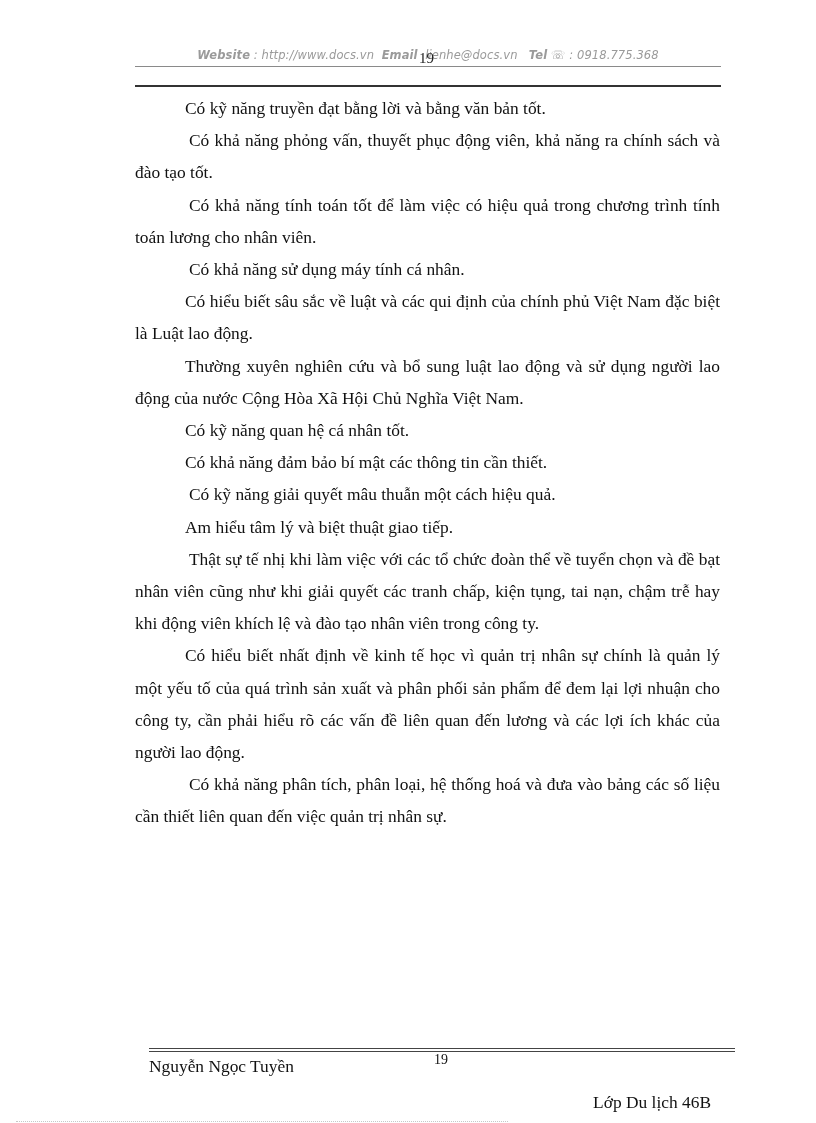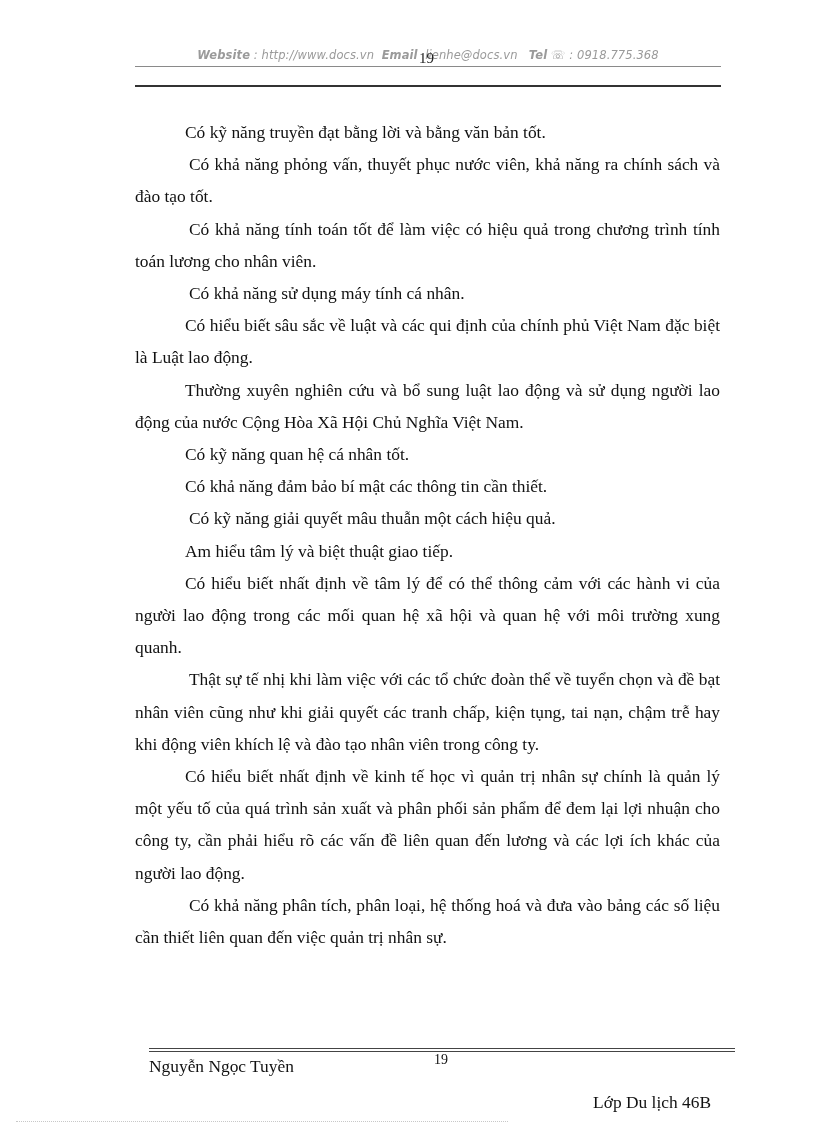--- a/index.html
+++ b/index.html
@@ -16,21 +16,21 @@
   .header-pagenum {
     position: absolute; left: 284px; top: 4px;
     font-family: "Liberation Serif", serif; font-size: 15px; color: #222;
   }
   .header-rule-thin { position: absolute; left: 0; top: 20px; width: 586px; height: 0; border-top: 1px solid #8a8a8a; }
   .header-rule-thick { position: absolute; left: 0; top: 39px; width: 586px; height: 0; border-top: 2px solid #333; }
 
   .body-text {
     position: absolute; left: 135px; top: 92px; width: 585px;
     font-family: "Liberation Serif", serif; font-size: 17.4px; line-height: 32.2px;
-    color: #111; text-align: justify; margin-top: 24px;
+    color: #111; text-align: justify;
   }
   .body-text p { margin: 0; text-indent: 50px; }
   .body-text p.ind2 { text-indent: 54px; }
 
   .footer { position: absolute; left: 149px; top: 1048px; width: 586px; height: 40px; }
   .footer-rule1 { position: absolute; left: 0; top: 0; width: 586px; border-top: 1px solid #444; }
   .footer-rule2 { position: absolute; left: 0; top: 3px; width: 586px; border-top: 1px solid #444; }
   .footer-left { position: absolute; left: 0; top: 8px; font-family: "Liberation Serif", serif; font-size: 17.4px; color: #111; }
   .footer-center { position: absolute; left: 285px; top: 4px; font-family: "Liberation Serif", serif; font-size: 14px; color: #111; }
   .footer-right { position: absolute; right: 24px; top: 8px; font-family: "Liberation Serif", serif; font-size: 17.4px; color: #111; margin-top: 36px; }
@@ -52,30 +52,29 @@
       <span>☏</span>
       <span>: 0918.775.368</span>
     </div>
     <div class="header-pagenum">19</div>
     <div class="header-rule-thin"></div>
     <div class="header-rule-thick"></div>
   </div>
 
   <div class="body-text">
     <p>Có kỹ năng truyền đạt bằng lời và bằng văn bản tốt.</p>
-    <p class="ind2">Có khả năng phỏng vấn, thuyết phục nước viên, khả năng ra chính sách và đào tạo tốt.</p>
+    <p class="ind2">Có khả năng phỏng vấn, thuyết phục động viên, khả năng ra chính sách và đào tạo tốt.</p>
     <p class="ind2">Có khả năng tính toán tốt để làm việc có hiệu quả trong chương trình tính toán lương cho nhân viên.</p>
     <p class="ind2">Có khả năng sử dụng máy tính cá nhân.</p>
     <p>Có hiểu biết sâu sắc về luật và các qui định của chính phủ Việt Nam đặc biệt là Luật lao động.</p>
     <p>Thường xuyên nghiên cứu và bổ sung luật lao động và sử dụng người lao động của nước Cộng Hòa Xã Hội Chủ Nghĩa Việt Nam.</p>
     <p>Có kỹ năng quan hệ cá nhân tốt.</p>
     <p>Có khả năng đảm bảo bí mật các thông tin cần thiết.</p>
     <p class="ind2">Có kỹ năng giải quyết mâu thuẫn một cách hiệu quả.</p>
     <p>Am hiểu tâm lý và biệt thuật giao tiếp.</p>
-    <p>Có hiểu biết nhất định về tâm lý để có thể thông cảm với các hành vi của người lao động trong các mối quan hệ xã hội và quan hệ với môi trường xung quanh.</p>
     <p class="ind2">Thật sự tế nhị khi làm việc với các tổ chức đoàn thể về tuyển chọn và đề bạt nhân viên cũng như khi giải quyết các tranh chấp, kiện tụng, tai nạn, chậm trễ hay khi động viên khích lệ và đào tạo nhân viên trong công ty.</p>
     <p>Có hiểu biết nhất định về kinh tế học vì quản trị nhân sự chính là quản lý một yếu tố của quá trình sản xuất và phân phối sản phẩm để đem lại lợi nhuận cho công ty, cần phải hiểu rõ các vấn đề liên quan đến lương và các lợi ích khác của người lao động.</p>
     <p class="ind2">Có khả năng phân tích, phân loại, hệ thống hoá và đưa vào bảng các số liệu cần thiết liên quan đến việc quản trị nhân sự.</p>
   </div>
 
   <div class="footer">
     <div class="footer-rule1"></div>
     <div class="footer-rule2"></div>
     <div class="footer-left">Nguyễn Ngọc Tuyền</div>
     <div class="footer-center">19</div>

